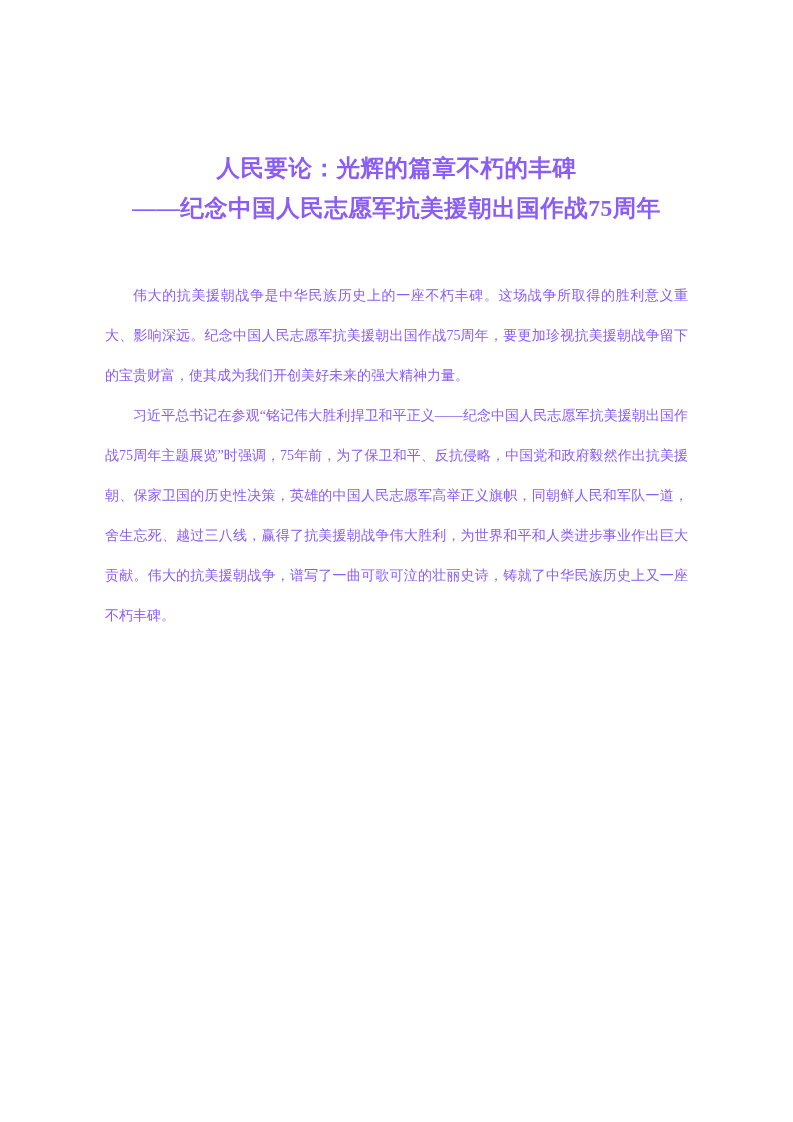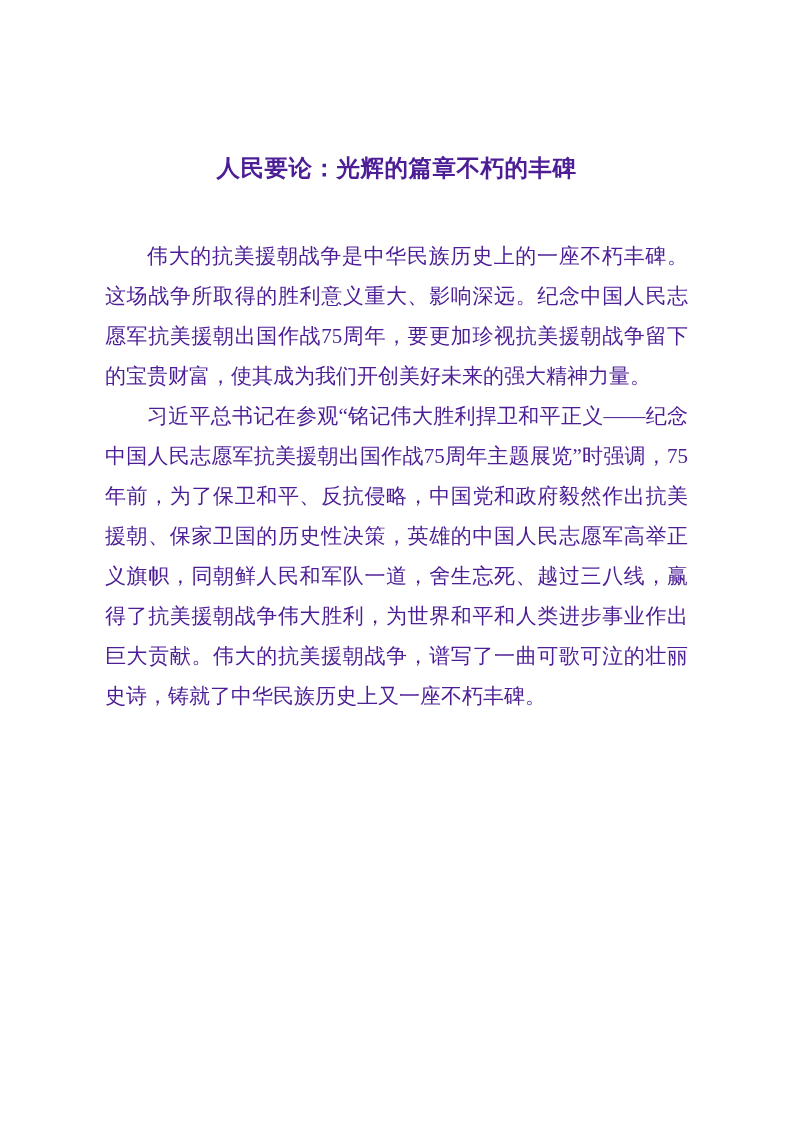--- a/index.html
+++ b/index.html
@@ -6,58 +6,59 @@
   html, body {
     background: #ffffff;
   }
   .page {
     position: relative;
     width: 793px;
     height: 1122px;
     margin: 0 auto;
     background: #ffffff;
     overflow: hidden;
-    color: #4c1d95;
+    color: #8b5cf6;
     font-family: "Liberation Serif", "DejaVu Serif", serif;
   }
   .content {
     padding: 148px 105px 0 105px;
   }
   .doc-title {
     text-align: center;
     font-weight: bold;
     font-size: 23.5px;
     line-height: 40px;
     margin-bottom: 48px;
     letter-spacing: 0.5px;
   }
   .doc-title .title-line {
     display: block;
     white-space: nowrap;
   }
   .body-para {
-    font-size: 21px;
+    font-size: 14px;
     line-height: 40px;
     text-align: justify;
     text-justify: inter-ideograph;
     text-indent: 2em;
     word-break: break-all;
   }
   .section-heading {
     font-weight: bold;
   }
 </style>
 </head>
 <body>
 
 <div class="page">
   <div class="content">
 
     <h1 class="doc-title">
       <span class="title-line">人民要论：光辉的篇章不朽的丰碑</span>
+      <span class="title-line">——纪念中国人民志愿军抗美援朝出国作战75周年</span>
     </h1>
 
     <p class="body-para">伟大的抗美援朝战争是中华民族历史上的一座不朽丰碑。这场战争所取得的胜利意义重大、影响深远。纪念中国人民志愿军抗美援朝出国作战75周年，要更加珍视抗美援朝战争留下的宝贵财富，使其成为我们开创美好未来的强大精神力量。</p>
 
     <p class="body-para">习近平总书记在参观“铭记伟大胜利捍卫和平正义——纪念中国人民志愿军抗美援朝出国作战75周年主题展览”时强调，75年前，为了保卫和平、反抗侵略，中国党和政府毅然作出抗美援朝、保家卫国的历史性决策，英雄的中国人民志愿军高举正义旗帜，同朝鲜人民和军队一道，舍生忘死、越过三八线，赢得了抗美援朝战争伟大胜利，为世界和平和人类进步事业作出巨大贡献。伟大的抗美援朝战争，谱写了一曲可歌可泣的壮丽史诗，铸就了中华民族历史上又一座不朽丰碑。</p>
 
 
 
   </div>
 </div>

